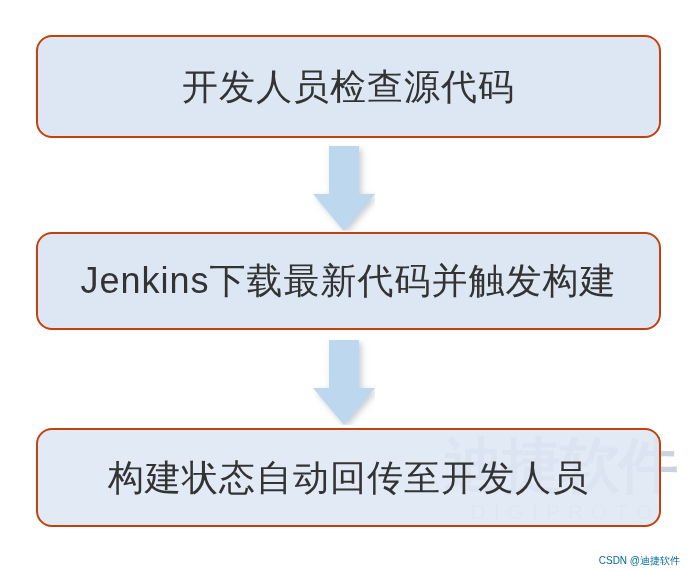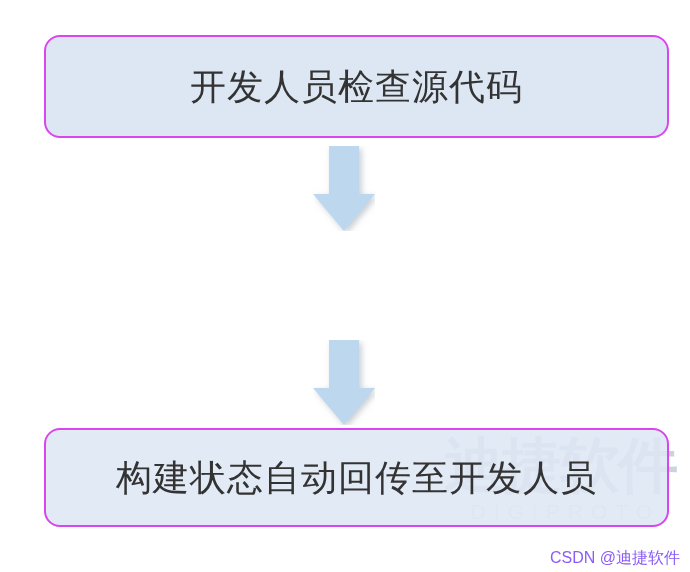--- a/index.html
+++ b/index.html
@@ -50,25 +50,25 @@
     color: #dfe4ea;
     letter-spacing: 8px;
     white-space: nowrap;
     line-height: 1;
     text-align: right;
   }
 
   
   .flow-box {
     position: absolute;
-    left: 44px;
+    left: 36px;
     width: 625px;
     box-sizing: border-box;
     background: #dde7f3;
-    border: 2px solid #d946ef;
+    border: 2px solid #c2410c;
     border-radius: 16px;
     display: flex;
     align-items: center;
     justify-content: center;
     z-index: 3;
   }
   .flow-box .box-label {
     font-size: 36px;
     color: #333333;
     letter-spacing: 1px;
@@ -94,22 +94,22 @@
   }
   #arrow-1 { top: 146px; }
   #arrow-2 { top: 340px; }
   .arrow svg { display: block; width: 62px; height: 85px; }
 
   
   .csdn-credit {
     position: absolute;
     right: 10px;
     bottom: 6px;
-    font-size: 16px;
-    color: #8b5cf6;
+    font-size: 10px;
+    color: #0369a1;
     white-space: nowrap;
     z-index: 4;
     line-height: 1;
   }
 </style>
 </head>
 <body>
 
 <div id="canvas">
 
@@ -126,20 +126,23 @@
     <svg viewBox="0 0 62 85" xmlns="http://www.w3.org/2000/svg">
       <defs>
         <filter id="ashadow" x="-40%" y="-40%" width="190%" height="190%">
           <feDropShadow dx="2.5" dy="2.5" stdDeviation="3" flood-color="#9aa3ad" flood-opacity="0.55"></feDropShadow>
         </filter>
       </defs>
       <polygon points="16,0 46,0 46,48 62,48 31,85 0,48 16,48" fill="#bdd7ee" filter="url(#ashadow)"></polygon>
     </svg>
   </div>
 
+  <div class="flow-box" id="box-2">
+    <span class="box-label">Jenkins下载最新代码并触发构建</span>
+  </div>
 
   <div class="arrow" id="arrow-2">
     <svg viewBox="0 0 62 85" xmlns="http://www.w3.org/2000/svg">
       <defs>
         <filter id="ashadow2" x="-40%" y="-40%" width="190%" height="190%">
           <feDropShadow dx="2.5" dy="2.5" stdDeviation="3" flood-color="#9aa3ad" flood-opacity="0.55"></feDropShadow>
         </filter>
       </defs>
       <polygon points="16,0 46,0 46,48 62,48 31,85 0,48 16,48" fill="#bdd7ee" filter="url(#ashadow2)"></polygon>
     </svg>

